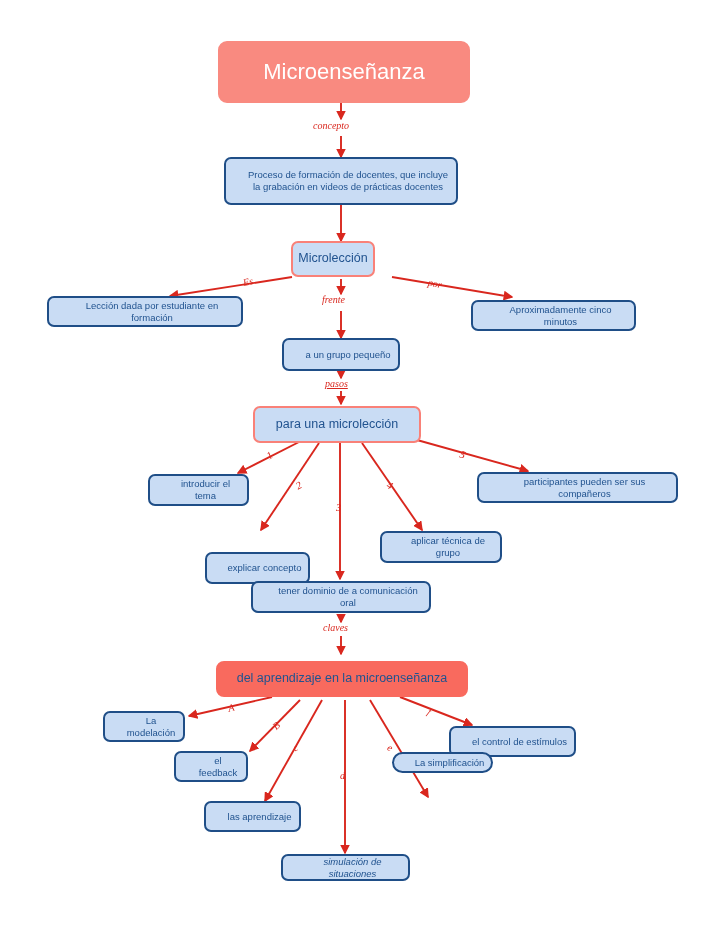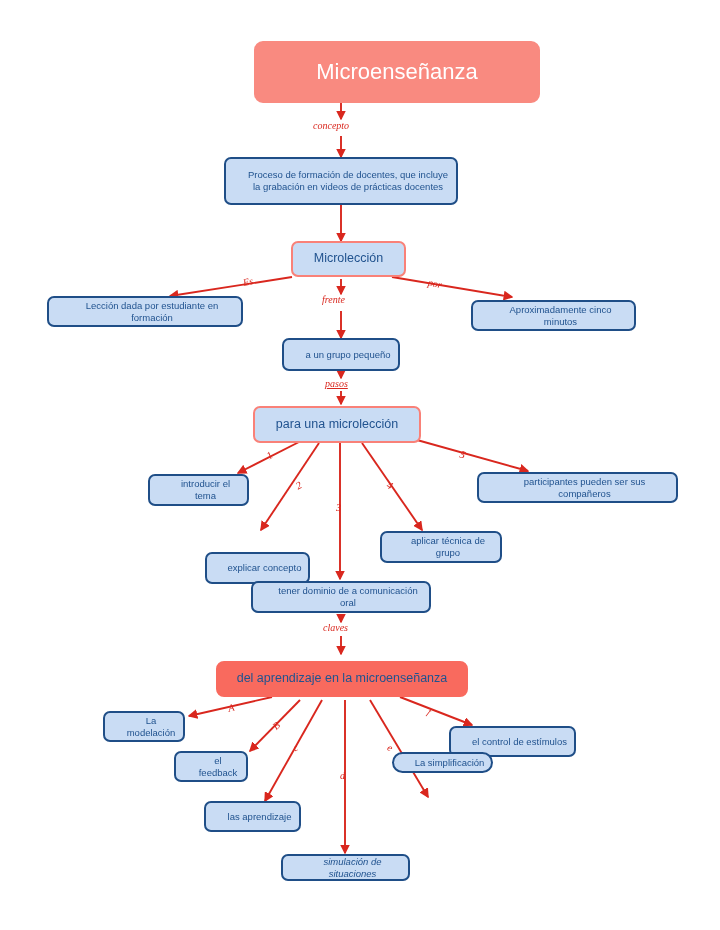--- a/index.html
+++ b/index.html
@@ -120,31 +120,31 @@
 
       <line x1="272" y1="697" x2="189" y2="716"></line>
       <line x1="300" y1="700" x2="250" y2="751"></line>
       <line x1="322" y1="700" x2="265" y2="801"></line>
       <line x1="345" y1="700" x2="345" y2="853"></line>
       <line x1="370" y1="700" x2="428" y2="797"></line>
       <line x1="400" y1="697" x2="472" y2="725"></line>
     </g>
   </svg>
 
-  <div class="node salmon-title" style="left:218px; top:41px; width:286px; height:62px;margin-left:36px;">
+  <div class="node salmon-title" style="left:218px; top:41px; width:252px; height:62px;">
     <span>Microenseñanza</span>
   </div>
 
   <div class="edge-label" style="left:313px; top:120px;">concepto</div>
 
   <div class="node blue" style="left:224px; top:157px; width:234px; height:48px;">
     <span>Proceso de formación de docentes, que incluye la grabación en videos de prácticas docentes</span>
   </div>
 
-  <div class="node blue-redborder" style="left:291px; top:241px; width:115px; height:36px;align-items:center;">
+  <div class="node blue-redborder" style="left:291px; top:241px; width:84px; height:36px;align-items:center;">
     <span>Microlección</span>
   </div>
 
   <div class="edge-label" style="left:243px; top:276px; transform:rotate(-12deg);">Es</div>
   <div class="edge-label" style="left:322px; top:294px;">frente</div>
   <div class="edge-label" style="left:428px; top:278px; transform:rotate(12deg);">por</div>
 
   <div class="node blue" style="left:47px; top:296px; width:196px; height:31px;">
     <span>Lección dada por estudiante en formación</span>
   </div>

